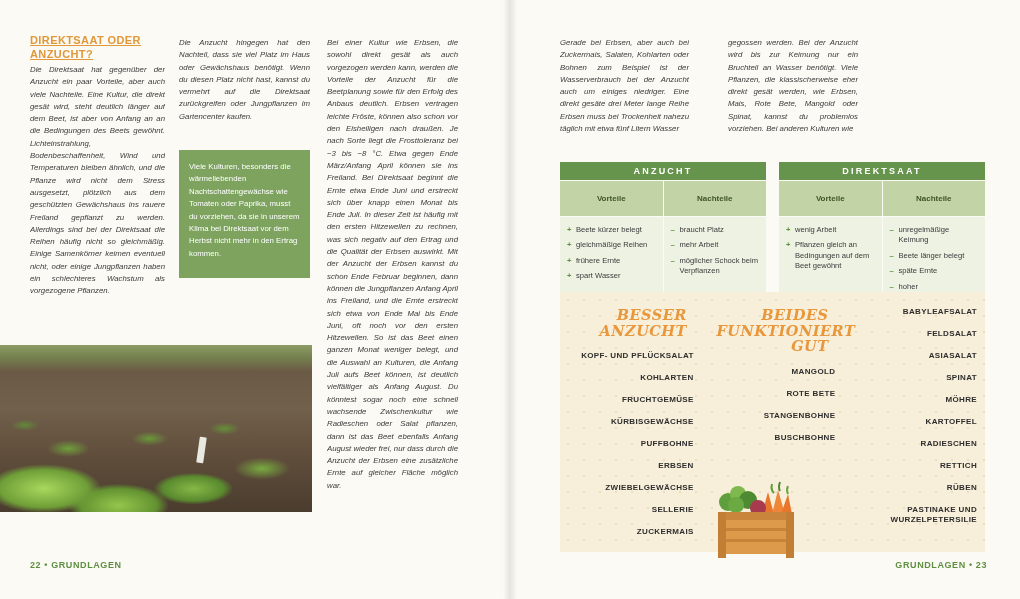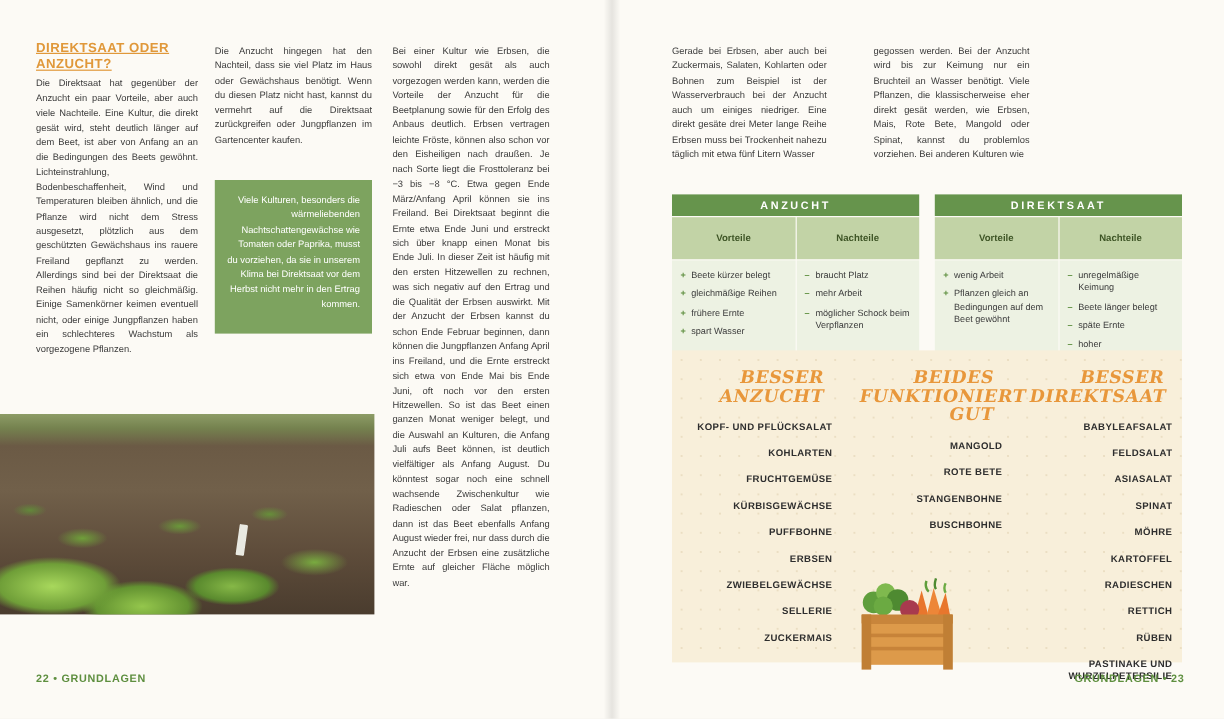--- a/index.html
+++ b/index.html
@@ -7,31 +7,31 @@
   body { font-family:"Liberation Sans", sans-serif; background:#e8e6e0; }
 
   .spread { position:relative; width:1020px; height:599px; background:#fcfaf5; overflow:hidden; }
   .gutter { position:absolute; left:503px; top:0; width:14px; height:100%;
             background:linear-gradient(90deg, rgba(0,0,0,0) 0%, rgba(0,0,0,0.09) 50%, rgba(0,0,0,0) 100%); }
 
   .heading { position:absolute; left:30px; top:33px; width:138px; font-size:11px; font-weight:bold;
              color:#E0983A; letter-spacing:0.4px; line-height:1.3;text-decoration:underline; }
 
   .bodytext { position:absolute; font-size:7.8px; line-height:12.3px; color:#3B3B3B;
-              text-align:justify; hyphens:auto; overflow:hidden; overflow-wrap:break-word; }
+              text-align:justify; hyphens:auto; overflow:hidden; overflow-wrap:break-word;font-style:italic; }
   #col1  { left:30px;  top:64px; width:135px; height:250px; }
   #col2  { left:179px; top:37px; width:131px; height:104px; }
   #col3  { left:327px; top:37px; width:131px; height:480px; }
   #rcol1 { left:560px; top:37px; width:129px; height:120px; }
   #rcol2 { left:728px; top:37px; width:130px; height:120px; }
   #rcol3 { left:853px; top:37px; width:132px; height:120px; }
 
   .callout { position:absolute; left:179px; top:150px; width:131px; height:128px;
              background:#7DA35F; color:#ffffff; padding:11px 10px;
-             font-size:7.8px; line-height:12.4px; text-align:right; }
+             font-size:7.8px; line-height:12.4px; text-align:left; }
 
   .photo { position:absolute; left:0; top:345px; width:312px; height:167px;
     background:
       radial-gradient(ellipse 80px 34px at 14% 86%, #a8d85c 0%, #6f9e38 55%, rgba(111,158,56,0) 72%),
       radial-gradient(ellipse 70px 30px at 38% 96%, #94c64c 0%, #639231 55%, rgba(99,146,49,0) 72%),
       radial-gradient(ellipse 55px 22px at 62% 86%, #86b847 0%, #5a8a2e 55%, rgba(90,138,46,0) 72%),
       radial-gradient(ellipse 40px 16px at 84% 74%, #79ab40 0%, rgba(121,171,64,0) 70%),
       radial-gradient(ellipse 30px 12px at 22% 62%, #6f9f3a 0%, rgba(111,159,58,0) 70%),
       radial-gradient(ellipse 26px 10px at 48% 56%, #6a983a 0%, rgba(106,152,58,0) 70%),
       radial-gradient(ellipse 22px 9px at 72% 50%, #678f3a 0%, rgba(103,143,58,0) 70%),
@@ -149,21 +149,20 @@
       <div class="list-item">ZUCKERMAIS</div>
     </div>
     <div class="list-col">
       <div class="list-title">BEIDES FUNKTIONIERT GUT</div>
       <div class="list-item">MANGOLD</div>
       <div class="list-item">ROTE BETE</div>
       <div class="list-item">STANGENBOHNE</div>
       <div class="list-item">BUSCHBOHNE</div>
     </div>
     <div class="list-col">
-      <div class="list-title">BESSER DIREKTSAAT</div>
       <div class="list-item">BABYLEAFSALAT</div>
       <div class="list-item">FELDSALAT</div>
       <div class="list-item">ASIASALAT</div>
       <div class="list-item">SPINAT</div>
       <div class="list-item">MÖHRE</div>
       <div class="list-item">KARTOFFEL</div>
       <div class="list-item">RADIESCHEN</div>
       <div class="list-item">RETTICH</div>
       <div class="list-item">RÜBEN</div>
       <div class="list-item">PASTINAKE UND WURZELPETERSILIE</div>

